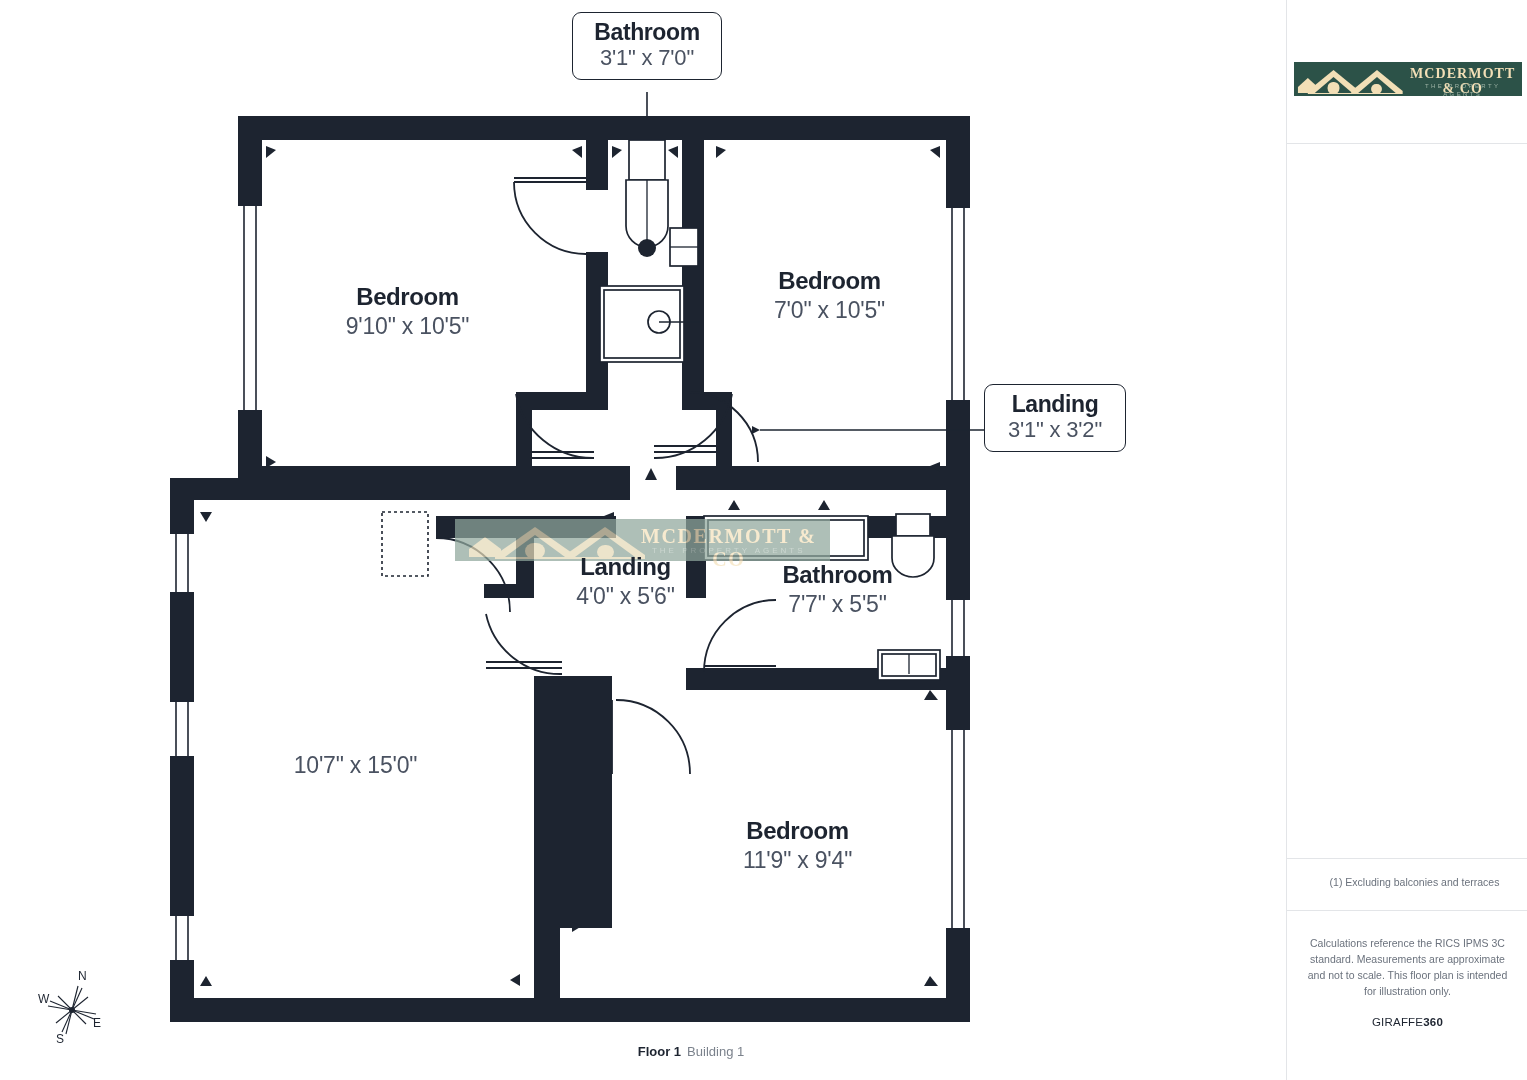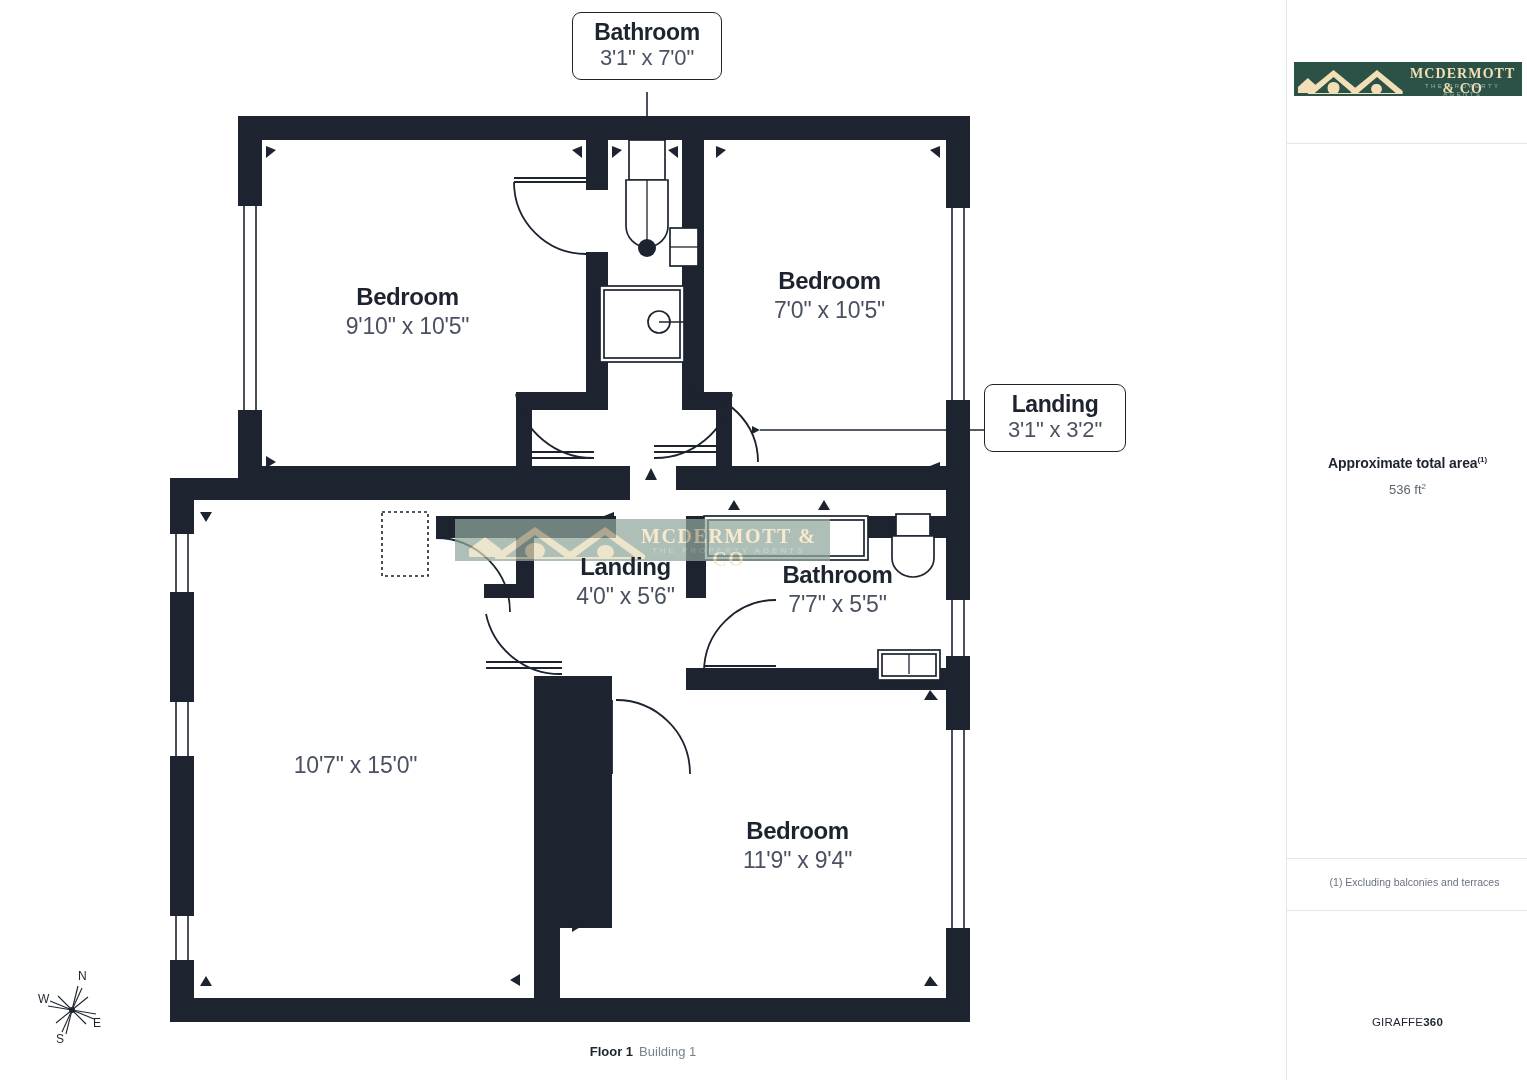--- a/index.html
+++ b/index.html
@@ -200,20 +200,21 @@
     font-family: "Liberation Sans", sans-serif;
   }
   #floor-caption {
     position: absolute;
     left: 0;
     top: 1044px;
     width: 1286px;
     text-align: center;
     font-size: 13px;
     z-index: 5;
+    padding-left: 48px;
   }
   #floor-caption .fc-floor { font-weight: bold; color: #1d2430; }
   #floor-caption .fc-bldg { color: #7b828c; margin-left: 6px; }
   
   #watermark {
     position: absolute;
     left: 455px;
     top: 519px;
     width: 375px;
     height: 42px;
@@ -526,26 +527,23 @@
             <rect x="34" y="20" width="12" height="12" rx="5.5"></rect>
             <rect x="78" y="22" width="11" height="10" rx="5"></rect>
           </g>
         </svg>
         <div class="logo-text">MCDERMOTT &amp; CO</div>
         <div class="logo-sub">THE PROPERTY AGENTS</div>
       </div>
     </div>
     <div class="side-sep" style="top:143px;"></div>
 
-    <div id="area-block">
-      <div id="area-title"><span>Approximate total area</span><sup>(1)</sup></div>
-      <div id="area-value"><span>536 ft</span><sup>2</sup></div>
-    </div>
 
     <div class="side-sep" style="top:858px;"></div>
     <div id="footnote">(1) Excluding balconies and terraces</div>
 
     <div class="side-sep" style="top:910px;"></div>
+    <div id="disclaimer">Calculations reference the RICS IPMS 3C standard. Measurements are approximate and not to scale. This floor plan is intended for illustration only.</div>
 
     <div id="brand"><span>GIRAFFE</span><b>360</b></div>
   </div>
 
 </div>
 
 </body></html>

